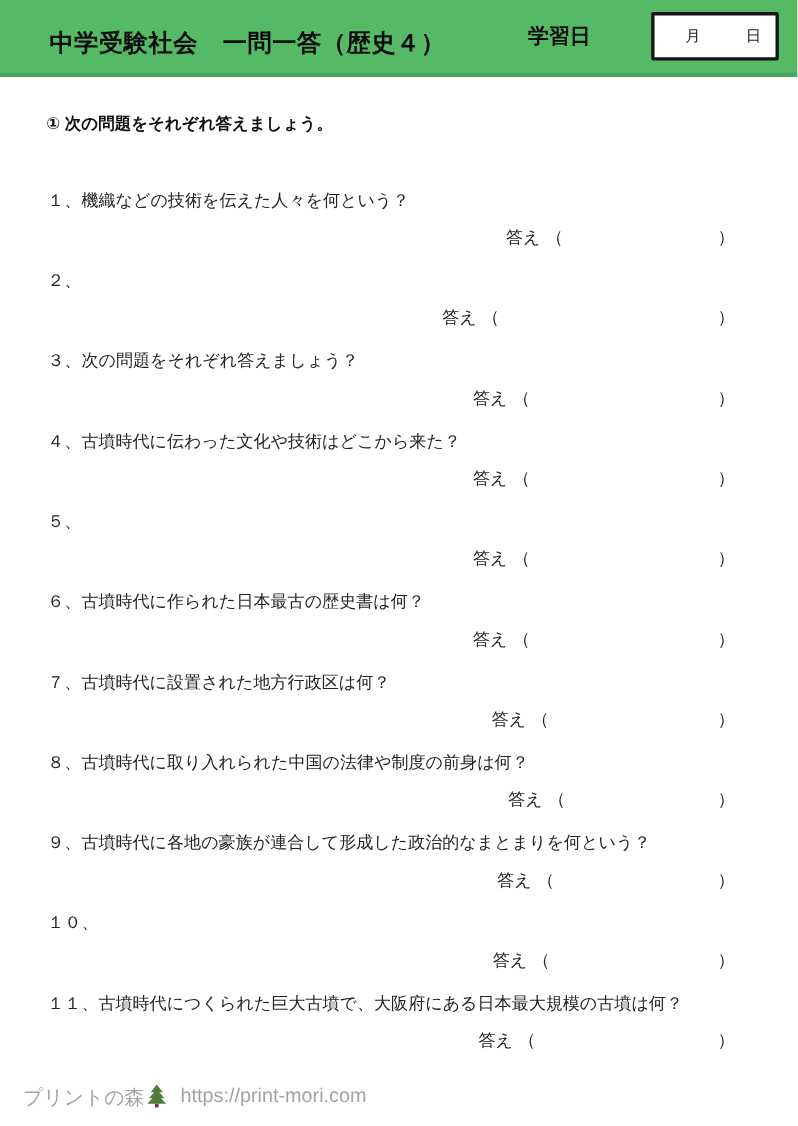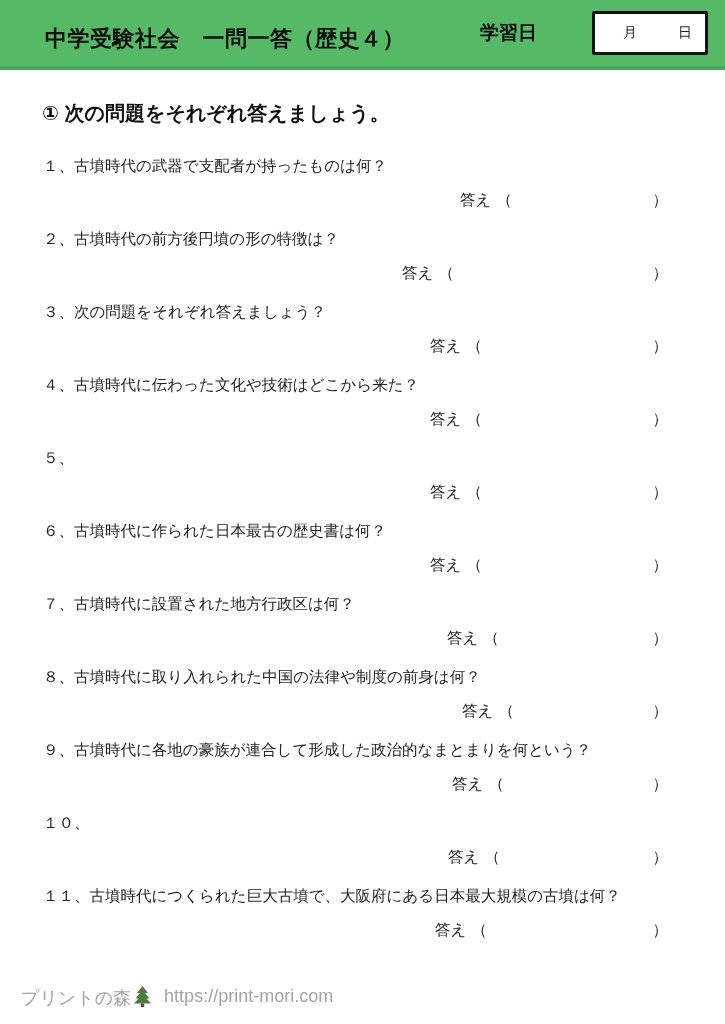--- a/index.html
+++ b/index.html
@@ -45,22 +45,22 @@
     display:flex;
   }
   .date-cell{
     flex:1;display:flex;align-items:center;justify-content:flex-end;
     padding-right:13px;
     font-size:14px;color:#1a1a1a;
   }
   
   main{padding-top:33px;}
   .section-heading{
-    margin:0 0 32px 42px;
-    font-size:20px;font-weight:bold;color:#111111;
+    margin:0 0 49px 42px;
+    font-size:15px;font-weight:bold;color:#111111;
     line-height:20px;
   }
   .question{margin:0 0 17px 0;}
   .q-line{
     display:flex;
     margin-left:43px;
     padding-right:48px;
     font-size:15.5px;
     line-height:22px;
     color:#232323;
@@ -99,34 +99,33 @@
     </div>
   </div>
 </header>
 
 <main>
   <p class="section-heading">① 次の問題をそれぞれ答えましょう。</p>
 
   <div class="question">
     <div class="q-line">
       <span class="q-num">１、</span>
-      <span class="q-text">古墳時代の武器で支配者が持ったものは何？</span>
+      <span class="q-text">機織などの技術を伝えた人々を何という？</span>
     </div>
     <div class="answer-row" style="--ind:460px">
       <span class="ans-label">答え</span>
       <span class="paren">（</span>
       <span class="answer-blank"></span>
       <span class="paren">）</span>
     </div>
   </div>
 
   <div class="question">
     <div class="q-line">
       <span class="q-num">２、</span>
-      <span class="q-text">古墳時代の前方後円墳の形の特徴は？</span>
     </div>
     <div class="answer-row" style="--ind:402px">
       <span class="ans-label">答え</span>
       <span class="paren">（</span>
       <span class="answer-blank"></span>
       <span class="paren">）</span>
     </div>
   </div>
 
   <div class="question">

